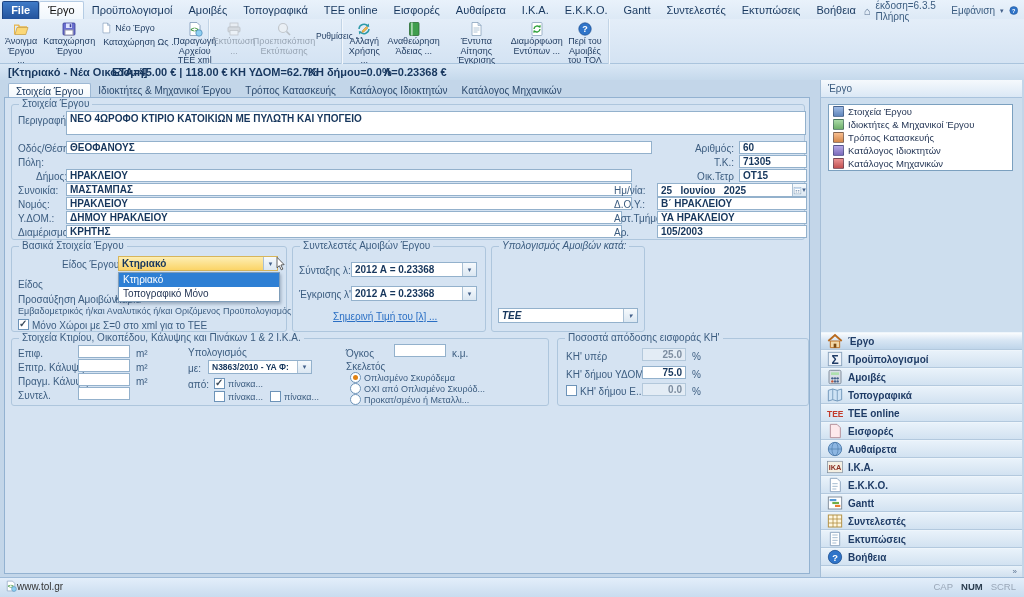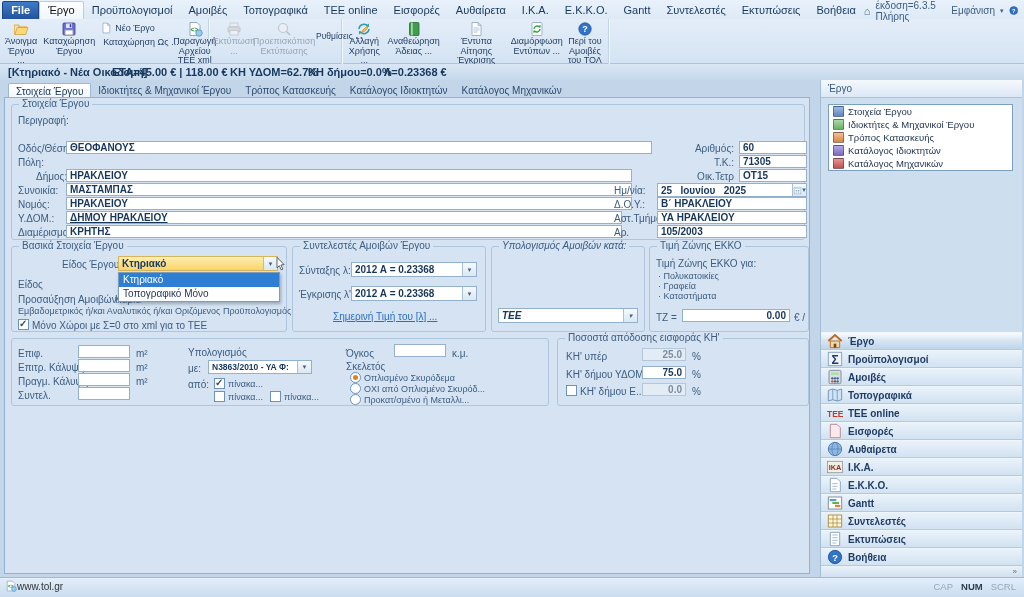--- a/index.html
+++ b/index.html
@@ -294,20 +294,21 @@
     <div class="dtab">Τρόπος Κατασκευής</div>
     <div class="dtab">Κατάλογος Ιδιοκτητών</div>
     <div class="dtab">Κατάλογος Μηχανικών</div>
   </div>
 
   <div class="tab-page">
 
     <div class="fs" style="left:6px;top:6px;width:792px;height:134px;">
       <span class="lg">Στοιχεία Έργου</span>
       <span class="lbl" style="left:6px;top:10px;">Περιγραφή:</span>
+      <textarea class="fld" style="left: 54px; top: 6px; width: 740px; height: 24px;" readonly="">ΝΕΟ 4ΩΡΟΦΟ ΚΤΙΡΙΟ ΚΑΤΟΙΚΙΩΝ ΜΕ ΠΥΛΩΤΗ ΚΑΙ ΥΠΟΓΕΙΟ</textarea>
 
       <span class="lbl" style="left:6px;top:38px;">Οδός/Θέση:</span>
       <input class="fld" style="left: 54px; top: 36px; width: 586px;" readonly="" value="ΘΕΟΦΑΝΟΥΣ">
       <span class="lbl" style="left:630px;top:38px;width:92px;text-align:right;">Αριθμός:</span>
       <input class="fld" style="left: 727px; top: 36px; width: 68px;" readonly="" value="60">
 
       <span class="lbl" style="left:6px;top:52px;">Πόλη:</span>
       <span class="lbl" style="left:630px;top:52px;width:92px;text-align:right;">Τ.Κ.:</span>
       <input class="fld" style="left: 727px; top: 50px; width: 68px;" readonly="" value="71305">
 
@@ -332,21 +333,21 @@
             <span class="car">▾</span>
           </span>
       </div>
 
       <span class="lbl" style="left:6px;top:94px;">Νομός:</span>
       <input class="fld" style="left: 54px; top: 92px; width: 566px;" readonly="" value="ΗΡΑΚΛΕΙΟΥ">
       <span class="lbl" style="left:602px;top:94px;">Δ.Ο.Υ.:</span>
       <input class="fld" style="left: 645px; top: 92px; width: 150px;" readonly="" value="Β΄ ΗΡΑΚΛΕΙΟΥ">
 
       <span class="lbl" style="left:6px;top:108px;">Υ.ΔΟΜ.:</span>
-      <input class="fld" style="left: 54px; top: 106px; width: 556px; text-decoration: underline;" readonly="" value="ΔΗΜΟΥ ΗΡΑΚΛΕΙΟΥ">
+      <input class="fld" style="left: 54px; top: 106px; width: 556px;" readonly="" value="ΔΗΜΟΥ ΗΡΑΚΛΕΙΟΥ">
       <span class="lbl" style="left:602px;top:108px;">Αστ.Τμήμα</span>
       <input class="fld" style="left: 645px; top: 106px; width: 150px;" readonly="" value="ΥΑ ΗΡΑΚΛΕΙΟΥ">
 
       <span class="lbl" style="left:6px;top:122px;">Διαμέρισμα:</span>
       <input class="fld" style="left: 54px; top: 120px; width: 556px;" readonly="" value="ΚΡΗΤΗΣ">
       <span class="lbl" style="left:602px;top:122px;">Αρ.</span>
       <input class="fld" style="left: 645px; top: 120px; width: 150px;" readonly="" value="105/2003">
     </div>
 
     <div class="fs" style="left:6px;top:148px;width:274px;height:84px;">
@@ -392,32 +393,23 @@
     <div class="fs" style="left:486px;top:148px;width:152px;height:84px;font-style:italic;">
       <span class="lg">Υπολογισμός Αμοιβών κατά:</span>
       <div class="combo" style="left:6px;top:61px;width:140px;">
         <span class="cval">ΤΕΕ</span>
         <span class="cbtn">
             <span class="car">▾</span>
           </span>
       </div>
     </div>
 
-    <div class="fs" style="left:644px;top:148px;width:158px;height:84px;">
-      <span class="lg">Τιμή Ζώνης ΕΚΚΟ</span>
-      <span class="lbl" style="left:6px;top:11px;">Τιμή Ζώνης ΕΚΚΟ για:</span>
-      <span class="lbl small" style="left:8px;top:24px;">· Πολυκατοικίες</span>
-      <span class="lbl small" style="left:8px;top:34px;">· Γραφεία</span>
-      <span class="lbl small" style="left:8px;top:44px;">· Καταστήματα</span>
-      <span class="lbl" style="left:6px;top:65px;">ΤΖ =</span>
-      <input class="fld num" style="left: 32px; top: 62px; width: 108px;" readonly="" value="0.00">
-      <span class="unit" style="left:144px;top:65px;">€ /</span>
-    </div>
 
     <div class="fs" style="left:6px;top:240px;width:536px;height:66px;">
+      <span class="lg">Στοιχεία Κτιρίου, Οικοπέδου, Κάλυψης και Πινάκων 1 &amp; 2 Ι.Κ.Α.</span>
       <span class="lbl" style="left:6px;top:9px;">Επιφ.</span>
       <input class="fld" style="left: 66px; top: 6px; width: 52px;" readonly="">
       <span class="unit" style="left:124px;top:9px;">m²</span>
       <span class="lbl" style="left:6px;top:23px;">Επιτρ. Κάλυψη:</span>
       <input class="fld" style="left: 66px; top: 20px; width: 52px;" readonly="">
       <span class="unit" style="left:124px;top:23px;">m²</span>
       <span class="lbl" style="left:6px;top:37px;">Πραγμ. Κάλυψη:</span>
       <input class="fld" style="left: 66px; top: 34px; width: 52px;" readonly="">
       <span class="unit" style="left:124px;top:37px;">m²</span>
       <span class="lbl" style="left:6px;top:51px;">Συντελ.</span>

